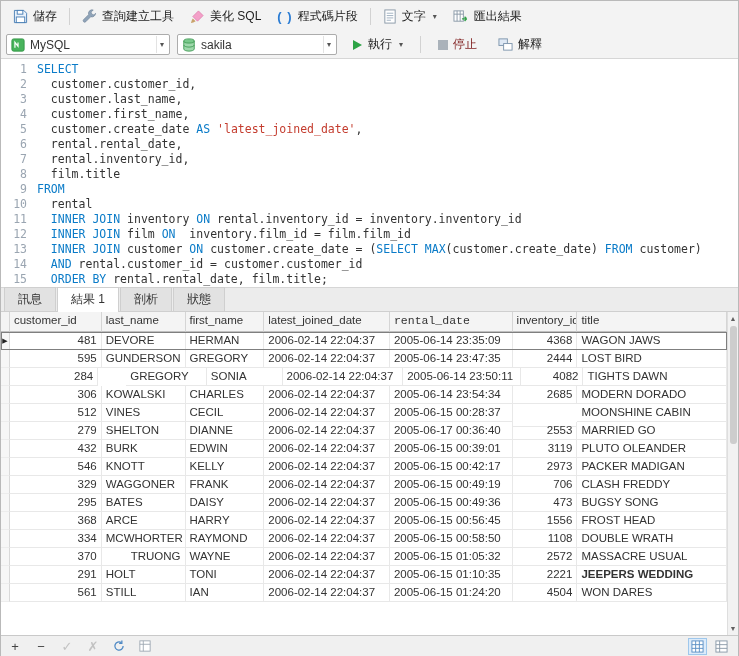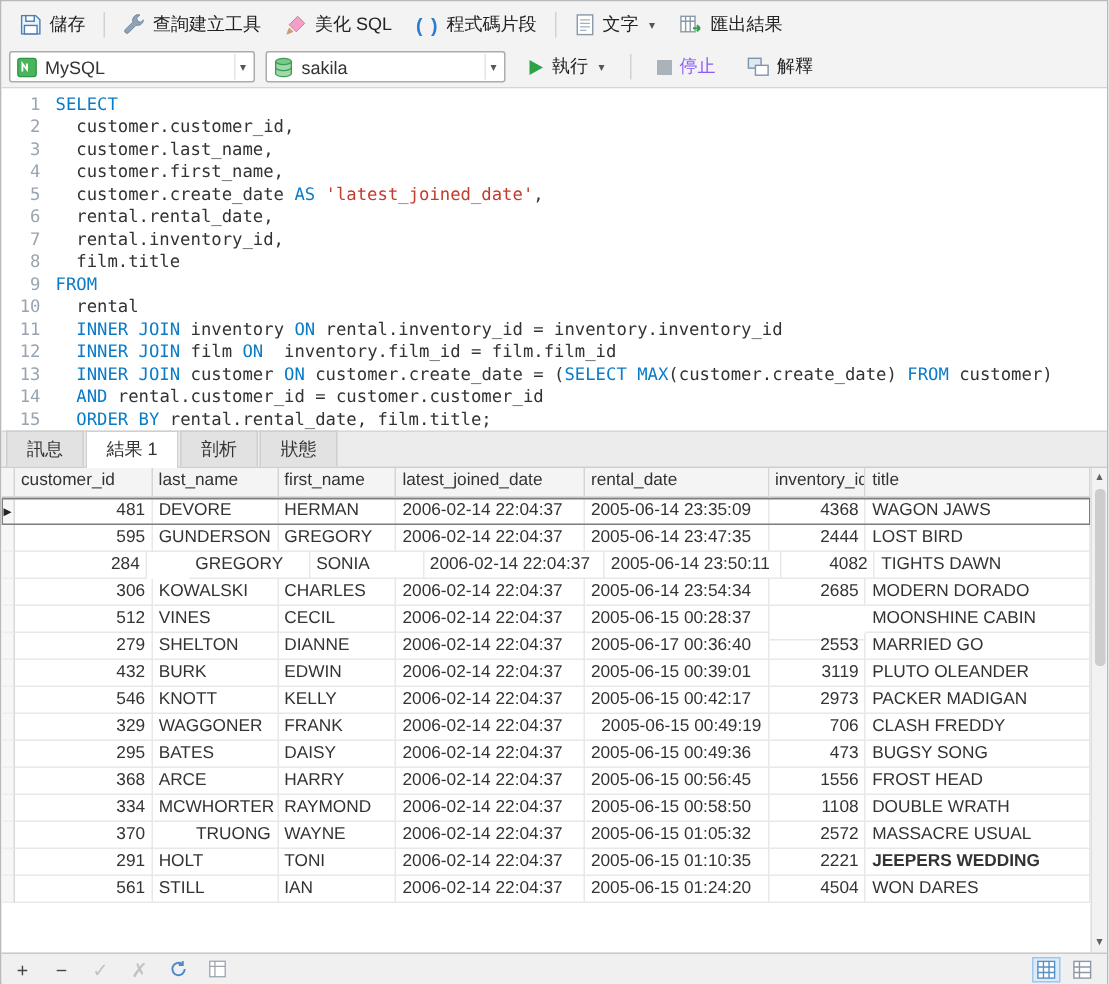--- a/index.html
+++ b/index.html
@@ -11,21 +11,21 @@
   .toolbar  { height:30px; display:flex; align-items:center; padding:0 5px; gap:2px; background:#f3f3f3; flex:none; }
   .toolbar2 { height:28px; display:flex; align-items:center; padding:0 5px; gap:7px; background:#f3f3f3; border-bottom:1px solid #d6d6d6; flex:none; }
   .tb-btn { display:flex; align-items:center; gap:5px; padding:3px 7px; color:#222; cursor:default; white-space:nowrap; }
   .sep { width:1px; height:17px; background:#d2d2d2; margin:0 3px; flex:none; }
   .ic { display:flex; align-items:center; justify-content:center; flex:none; }
   .paren { color:#2b7cd3; font-weight:bold; letter-spacing:1px; font-size:13px; }
   .arr { color:#555; font-size:8px; margin-left:2px; }
   .combo { display:flex; align-items:center; gap:5px; height:21px; background:#fff; border:1px solid #acacac; border-radius:2px; padding:0 2px 0 4px; }
   .combo.conn { width:164px; } .combo.db { width:160px; }
   .combo .arr { margin-left:auto; border-left:1px solid #e3e3e3; padding:4px 3px; font-size:8px; }
-  .dis-label { color:#8b5cf6; }
+  .dis-label { color:#7f1d1d; }
 
   
   .editor { height:229px; background:#fff; display:flex; font-family:"DejaVu Sans Mono", monospace; font-size:11.5px; line-height:15px; padding-top:3px; overflow:hidden; border-bottom:1px solid #d6d6d6; flex:none; }
   .gutter { width:36px; flex:none; text-align:right; padding-right:10px; color:#9aa5b1; }
   .code { flex:1; white-space:pre; color:#333; overflow:hidden; }
   .t-k { color:#0a7bc8; } .t-s { color:#c43c2e; } .t-p { color:#333; }
 
   
   .tabbar { height:24px; background:#ececec; display:flex; align-items:flex-end; padding:3px 3px 0; gap:1px; border-bottom:1px solid #cfcfcf; flex:none; }
   .tab { padding:3px 13px; background:#e2e2e2; border:1px solid #cfcfcf; border-bottom:none; color:#333; white-space:nowrap; }
@@ -198,21 +198,21 @@
   </div>
 
   <div class="grid-area">
     <div class="grid">
       <div class="ghead">
         <div class="th stub"></div>
       <div class="th" style="width: 92px;">customer_id</div>
           <div class="th" style="width: 84px;">last_name</div>
           <div class="th" style="width: 79px;">first_name</div>
           <div class="th" style="width: 126px;">latest_joined_date</div>
-          <div class="th" style="width: 123px;">rental_date</div>
+          <div class="th" style="width: 123px; font-family: Liberation Mono, monospace;">rental_date</div>
           <div class="th" style="width: 65px;">inventory_id</div>
           <div class="th" style="width: 150px;">title</div>
         </div>
       <div class="gbody">
           <div class="tr sel">
             <div class="marker">▶</div>
             <div class="td a-r" style="width: 92px;">481</div>
             <div class="td a-l" style="width: 84px;">DEVORE</div>
             <div class="td a-l" style="width: 79px;">HERMAN</div>
             <div class="td a-l" style="width: 126px;">2006-02-14 22:04:37</div>
@@ -289,21 +289,21 @@
             <div class="td a-l" style="width: 123px;">2005-06-15 00:42:17</div>
             <div class="td a-r" style="width: 65px;">2973</div>
             <div class="td a-l" style="width: 150px;">PACKER MADIGAN</div>
           </div>
           <div class="tr">
             <div class="marker"></div>
             <div class="td a-r" style="width: 92px;">329</div>
             <div class="td a-l" style="width: 84px;">WAGGONER</div>
             <div class="td a-l" style="width: 79px;">FRANK</div>
             <div class="td a-l" style="width: 126px;">2006-02-14 22:04:37</div>
-            <div class="td a-l" style="width: 123px; text-align: right;">2005-06-15 00:49:19</div>
+            <div class="td a-l" style="width: 123px;">2005-06-15 00:49:19</div>
             <div class="td a-r" style="width: 65px;">706</div>
             <div class="td a-l" style="width: 150px;">CLASH FREDDY</div>
           </div>
           <div class="tr">
             <div class="marker"></div>
             <div class="td a-r" style="width: 92px;">295</div>
             <div class="td a-l" style="width: 84px;">BATES</div>
             <div class="td a-l" style="width: 79px;">DAISY</div>
             <div class="td a-l" style="width: 126px;">2006-02-14 22:04:37</div>
             <div class="td a-l" style="width: 123px;">2005-06-15 00:49:36</div>

